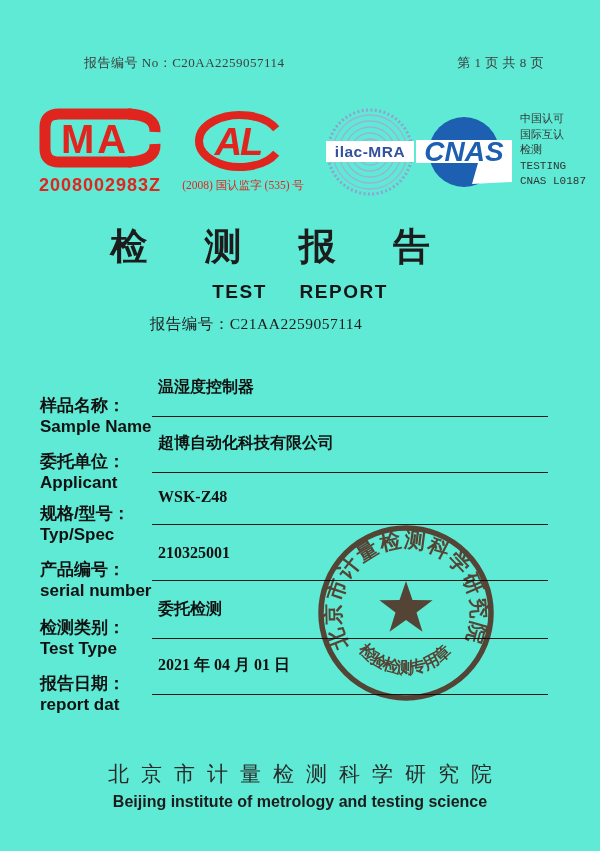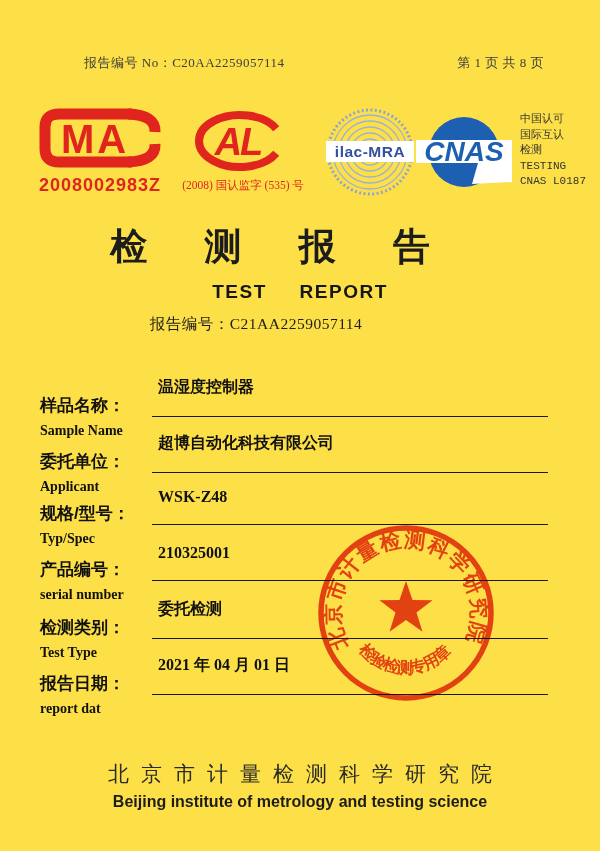--- a/index.html
+++ b/index.html
@@ -1,18 +1,18 @@
 <!DOCTYPE html>
 <html><head>
 <meta charset="utf-8">
 <style>
   * { margin:0; padding:0; box-sizing:border-box; }
   html,body { width:600px; height:851px; }
   body { background:#f3f3f3; font-family:"Liberation Serif",serif; color:#222; }
-  .page { position:relative; width:600px; height:851px; background:#fde047; overflow:hidden; }
+  .page { position:relative; width:600px; height:851px; background:#5eead4; overflow:hidden; }
 
   
   .header { position:absolute; top:54px; left:84px; right:56px; display:flex;
             justify-content:space-between; font-size:13px; color:#3d3d3d; letter-spacing:.5px; }
 
   
   .logoband { position:absolute; top:104px; left:0; width:600px; height:100px; }
   .logo-cma { position:absolute; left:36px; top:4px; width:128px; text-align:center; }
   .cma-num { margin-top:3px; font-family:"Liberation Sans",sans-serif; font-weight:bold;
              font-size:18px; letter-spacing:1px; color:#e0251f; white-space:nowrap; }
@@ -33,22 +33,22 @@
               font-size:15.5px; letter-spacing:.5px; color:#1c1c1c; }
 
   
   .fields { position:absolute; top:377px; left:40px; width:508px; }
   .field-row { height:55.5px; }
   .field-line { display:flex; align-items:flex-end; }
   .flabel { font-family:"Liberation Sans",sans-serif; font-weight:bold; font-size:17px;
             width:112px; flex:none; white-space:nowrap; color:#111; }
   .fvalue { flex:1; border-bottom:1.5px solid #1a1a1a; padding:0 0 18px 6px;
             font-weight:600; font-size:16px; color:#111; white-space:nowrap; }
-  .fen { margin-top:6px; font-family:Liberation Serif, serif; font-weight:bold;
-         font-size:14px; color:#111; }
+  .fen { font-family:Liberation Sans, sans-serif; font-weight:bold;
+         font-size:17px; color:#111; }
 
   
   .stamp { position:absolute; left:312px; top:519px; width:188px; height:188px;
            mix-blend-mode:multiply; opacity:.92; }
 
   
   .footer-cn { position:absolute; top:760px; left:0; width:600px; text-align:center;
                font-size:21px; letter-spacing:12px; text-indent:12px; color:#2a2a2a; }
   .footer-en { position:absolute; top:793px; left:0; width:600px; text-align:center;
                font-family:"Liberation Sans",sans-serif; font-weight:bold; font-size:16px; color:#1c1c1c; }

